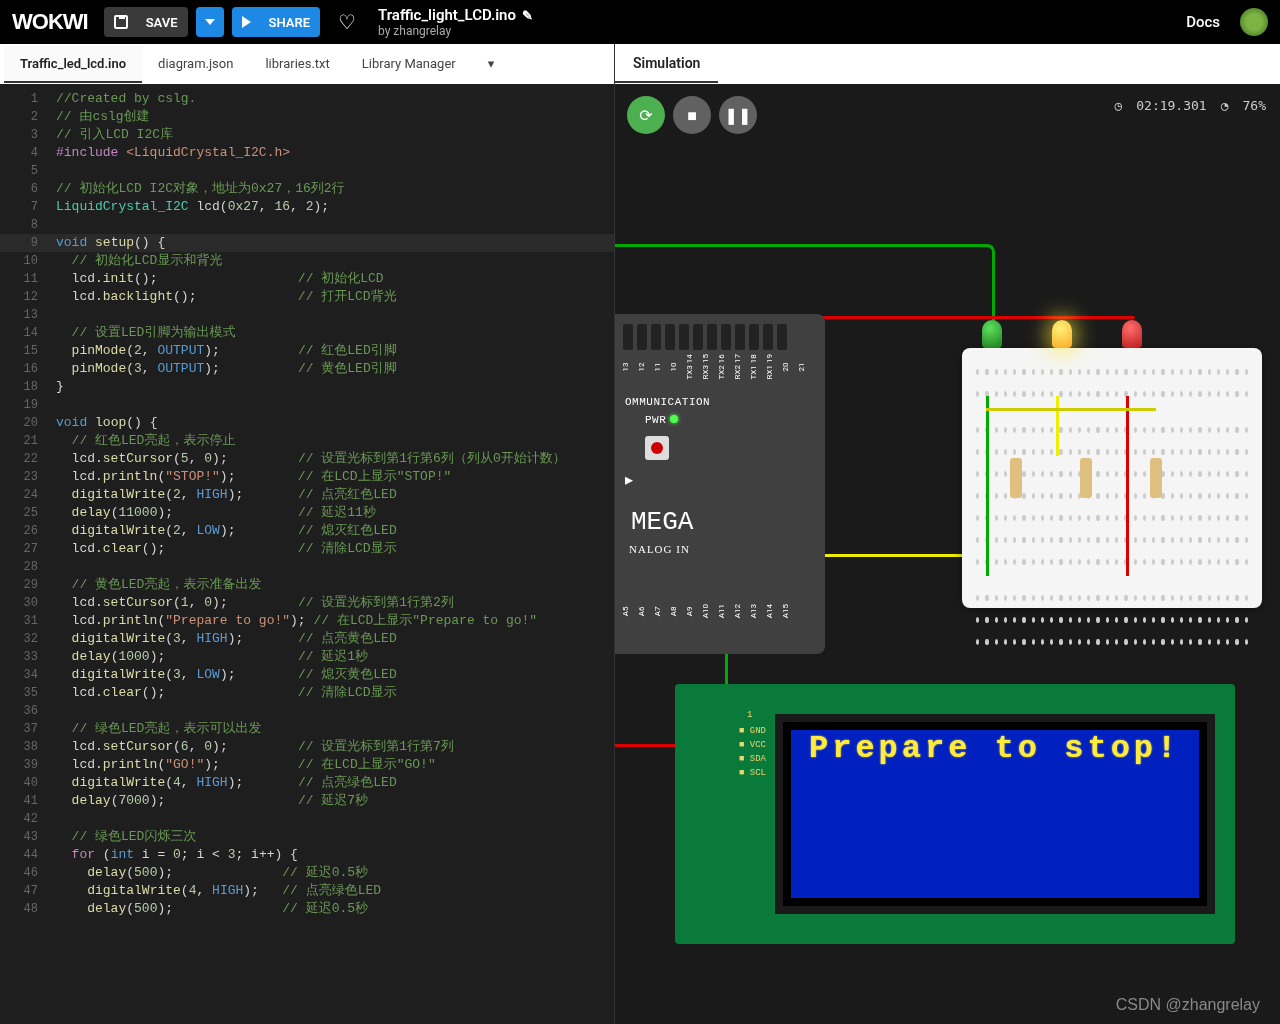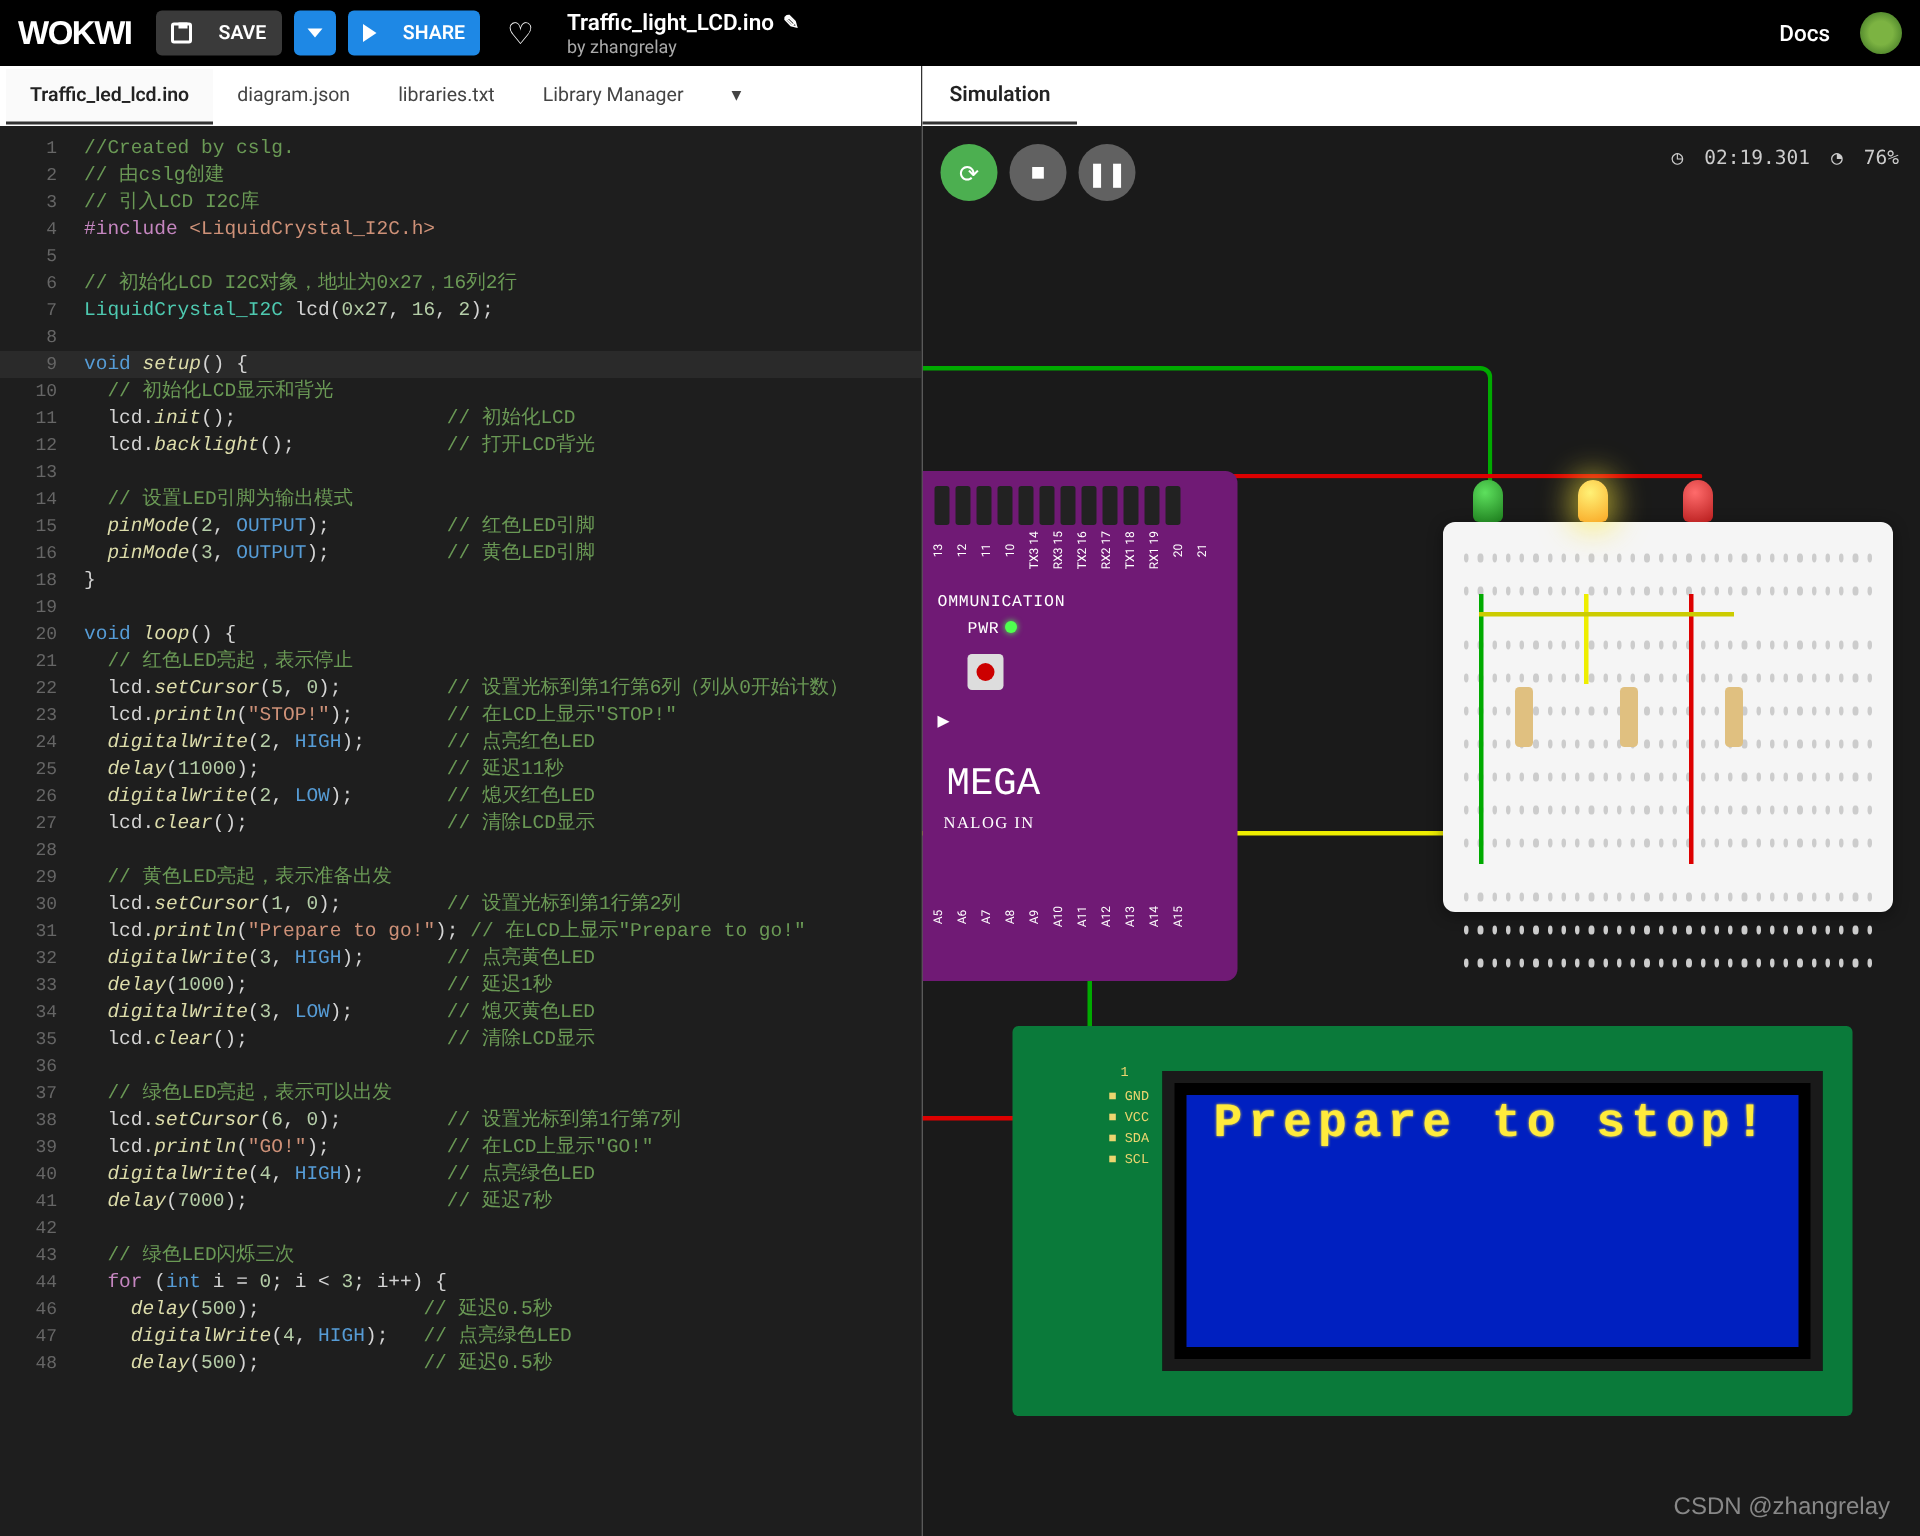--- a/index.html
+++ b/index.html
@@ -24,35 +24,35 @@
 .tab.active { font-weight: 600; color: #222; border-bottom-color: #333; background: #fafafa; }
 .editor { flex: 1; background: #1e1e1e; font-family: Consolas, "Courier New", monospace; font-size: 13px; line-height: 18px; overflow: hidden; padding-top: 6px; position: relative; }
 .line { display: flex; white-space: pre; }
 .line-num { width: 56px; text-align: right; color: #666; padding-right: 18px; user-select: none; font-size: 12px; }
 .line-code { flex: 1; }
 .line.hl { background: #2a2a2a; }
 .c-comment { color: #6a9955; }
 .c-keyword { color: #569cd6; }
 .c-keyword2 { color: #c586c0; }
 .c-type { color: #4ec9b0; }
-.c-func { color: #dcdcaa; font-style: italic; }
+.c-func { color: #dcdcaa; }
 .c-string { color: #ce9178; }
 .c-num { color: #b5cea8; }
 .c-const { color: #569cd6; }
 .c-plain { color: #d4d4d4; }
 .right { flex: 1; background: #fff; display: flex; flex-direction: column; border-left: 1px solid #333; }
 .sim-tabs { height: 40px; background: #fff; display: flex; align-items: center; }
 .sim-tab { padding: 10px 18px; font-size: 14px; font-weight: 600; color: #222; border-bottom: 2px solid #333; }
 .sim-area { flex: 1; background: #1a1a1a; position: relative; overflow: hidden; }
 .sim-controls { position: absolute; top: 12px; left: 12px; display: flex; gap: 8px; z-index: 10; }
 .ctl { width: 38px; height: 38px; border-radius: 50%; display: flex; align-items: center; justify-content: center; cursor: pointer; font-size: 16px; color: #fff; }
 .ctl-green { background: #4caf50; }
 .ctl-grey { background: #616161; }
 .sim-stats { position: absolute; top: 14px; right: 14px; display: flex; gap: 14px; font-size: 13px; color: #ccc; z-index: 10; font-family: Consolas, monospace; }
-.board { position: absolute; left: 0; top: 230px; width: 210px; height: 340px; background: #701a75; border-radius: 0 8px 8px 0; padding: 10px; color: #fff; font-size: 10px; }
+.board { position: absolute; left: 0; top: 230px; width: 210px; height: 340px; background: #404040; border-radius: 0 8px 8px 0; padding: 10px; color: #fff; font-size: 10px; }
 .board-pins { display:flex; gap:4px; position:absolute; top:10px; left:8px;}
 .board-pins .pin{width:10px;height:26px;background:#222;border-radius:2px;}
 .board-pin-labels{position:absolute;top:40px;left:6px;display:flex;gap:4px;font-size:8px;color:#fff;}
 .board-pin-labels span{writing-mode:vertical-rl;transform:rotate(180deg);width:12px;text-align:center;}
 .board .txt { font-family: "Courier New", monospace; font-size: 11px; color: #fff; letter-spacing: 0.5px; }
 .board .pwr-led { width: 8px; height: 8px; background: #4fff4f; border-radius: 50%; display: inline-block; box-shadow: 0 0 4px #4fff4f; margin-left: 4px; }
 .board .rst-btn { width: 24px; height: 24px; background: #ddd; border-radius: 3px; display: flex; align-items: center; justify-content: center; margin-top: 10px; margin-left: 20px;}
 .board .rst-btn .dot{width:12px;height:12px;background:#c00;border-radius:50%;}
 .board .mega { font-family: "Courier New", monospace; font-size: 26px; margin-top: 18px; margin-left: 6px;}
 .board .analog { font-family: Liberation Serif, serif; font-size: 11px; margin-top: 6px; letter-spacing:1px; margin-left:4px;}

